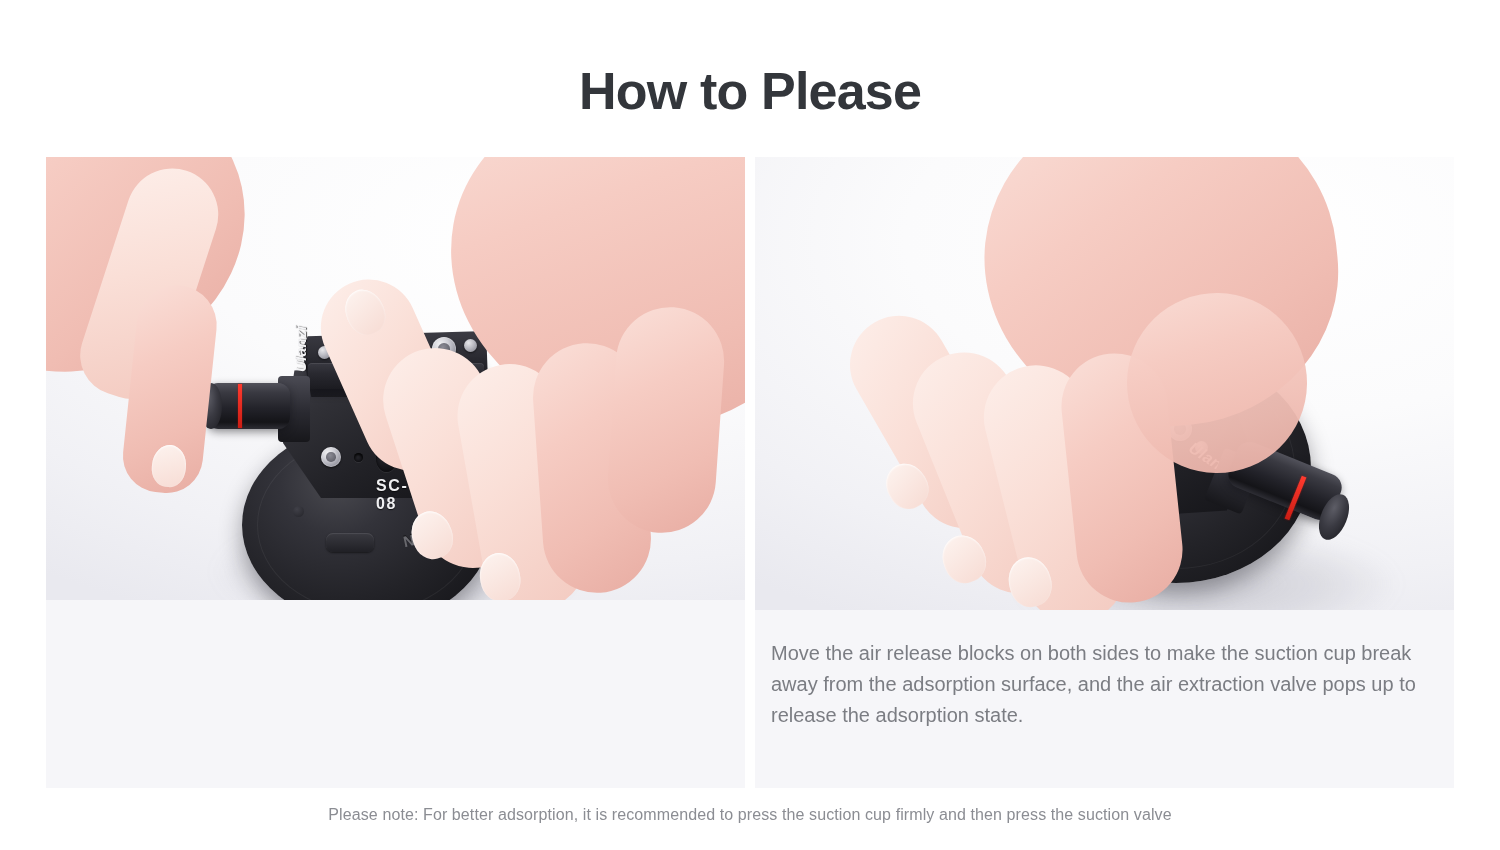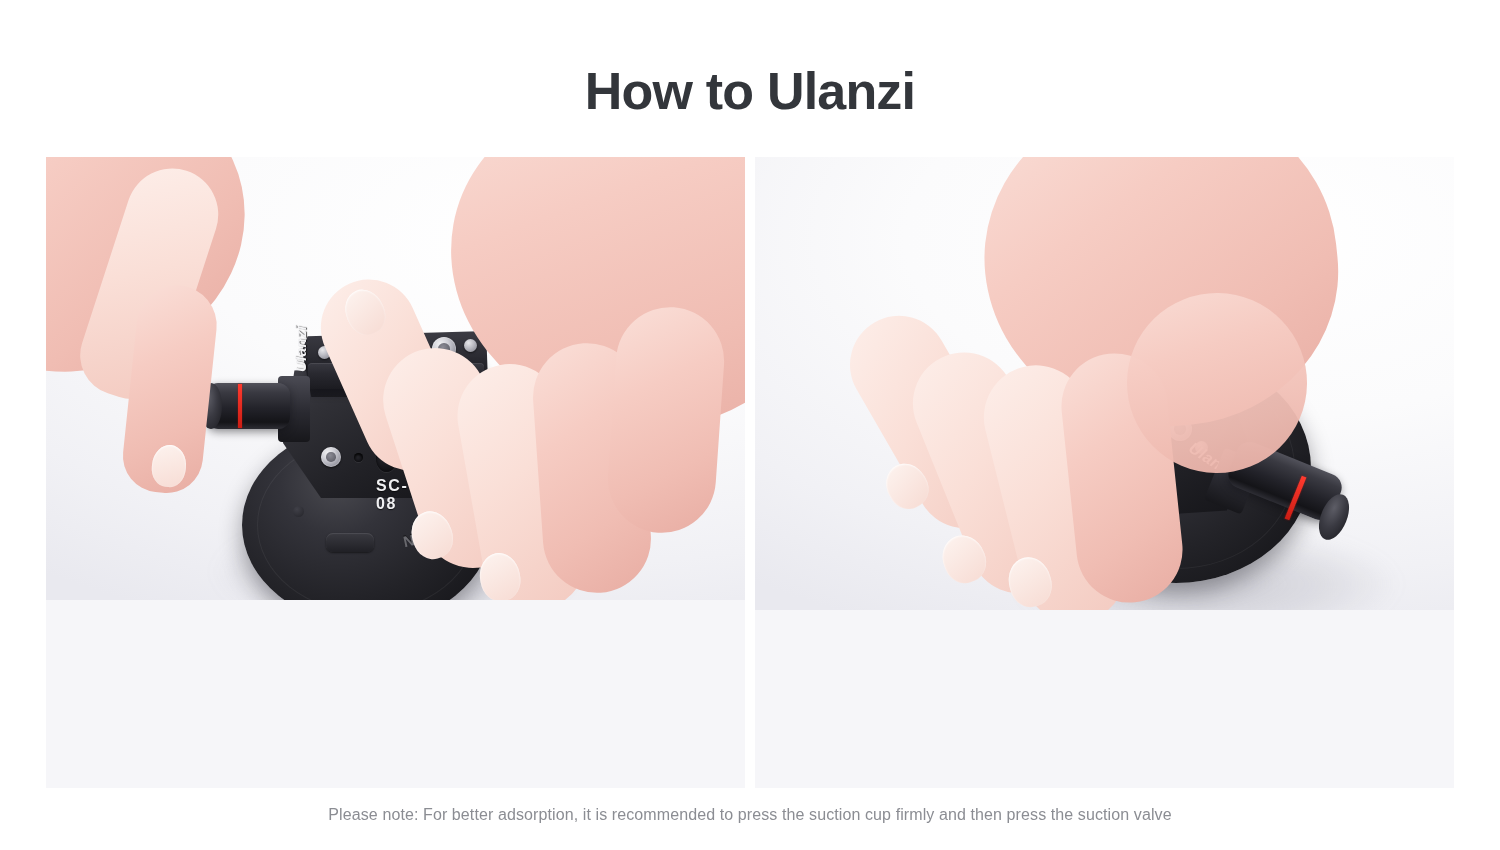--- a/index.html
+++ b/index.html
@@ -224,21 +224,21 @@
     left:0; top:806px; width:1500px;
     text-align:center;
     font-size:16px;
     color:#8b8d93;
     letter-spacing:.1px;
   }
 </style>
 </head>
 <body>
 
-<div class="page-title">How to Ulanzi</div>
+<div class="page-title">How to Please</div>
 
 <div class="panels">
 
   <div class="panel panel--left">
 
     <div class="photo">
       <div class="backdrop"></div>
 
       <div class="floor-shadow" style="left:170px;top:360px;width:360px;height:110px;"></div>
 
@@ -363,17 +363,18 @@
         <div class="skin light" style="left:186px;top:190px;width:102px;height:252px;border-radius:52px;transform:rotate(-22deg);"></div>
         <div class="nail" style="left:188px;top:378px;width:42px;height:48px;transform:rotate(-22deg);"></div>
         <div class="skin light" style="left:248px;top:206px;width:104px;height:262px;border-radius:52px;transform:rotate(-14deg);"></div>
         <div class="nail" style="left:254px;top:400px;width:42px;height:50px;transform:rotate(-14deg);"></div>
         <div class="skin" style="left:314px;top:196px;width:106px;height:250px;border-radius:54px;transform:rotate(-6deg);"></div>
         <div class="skin" style="left:372px;top:136px;width:180px;height:180px;border-radius:50%;transform:rotate(12deg);opacity:.95;"></div>
       </div>
     </div>
 
     <div class="caption">
+      <p class="caption-body">Move the air release blocks on both sides to make the suction cup break away from the adsorption surface, and the air extraction valve pops up to release the adsorption state.</p>
     </div>
   </div>
 </div>
 
 <div class="footer-note">Please note: For better adsorption, it is recommended to press the suction cup firmly and then press the suction valve</div>
 
 </body></html>

